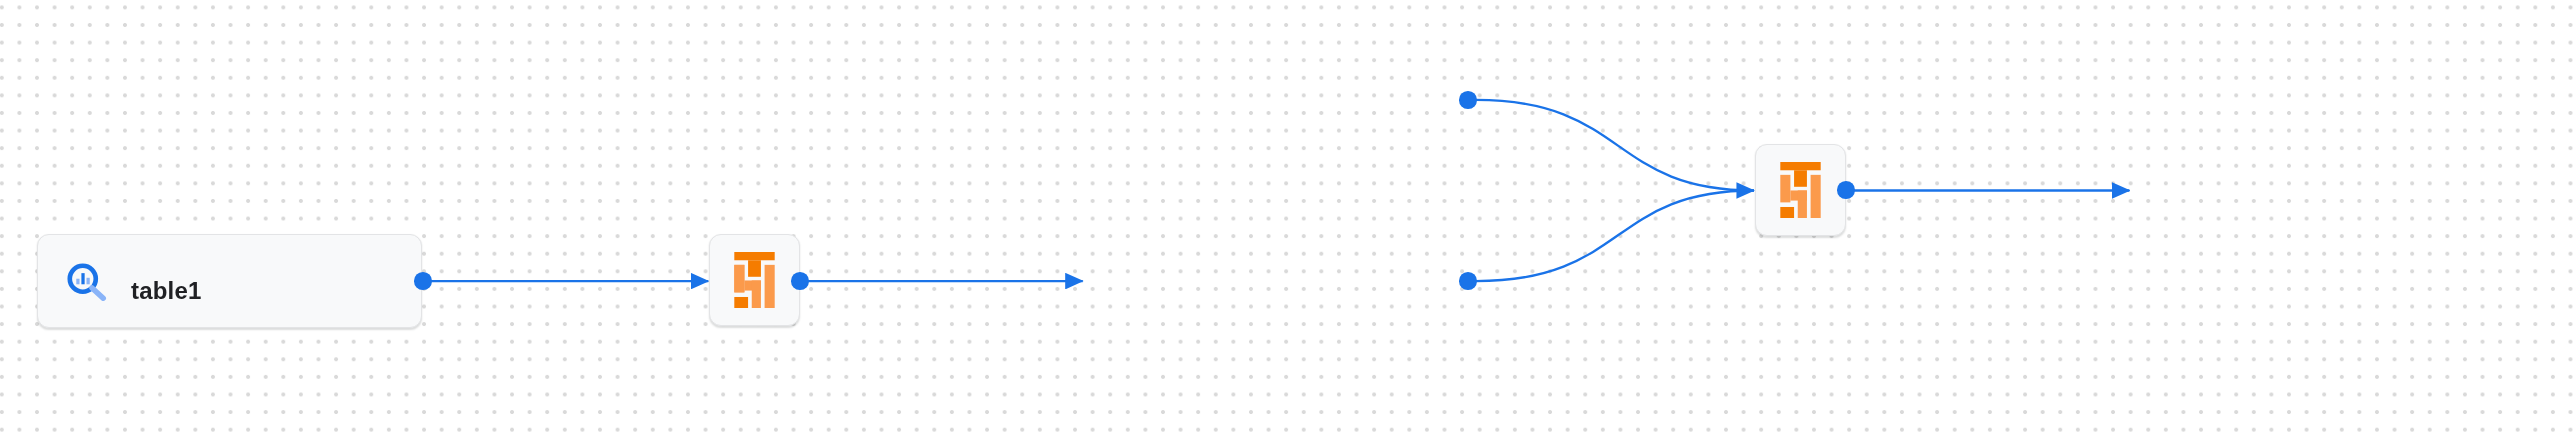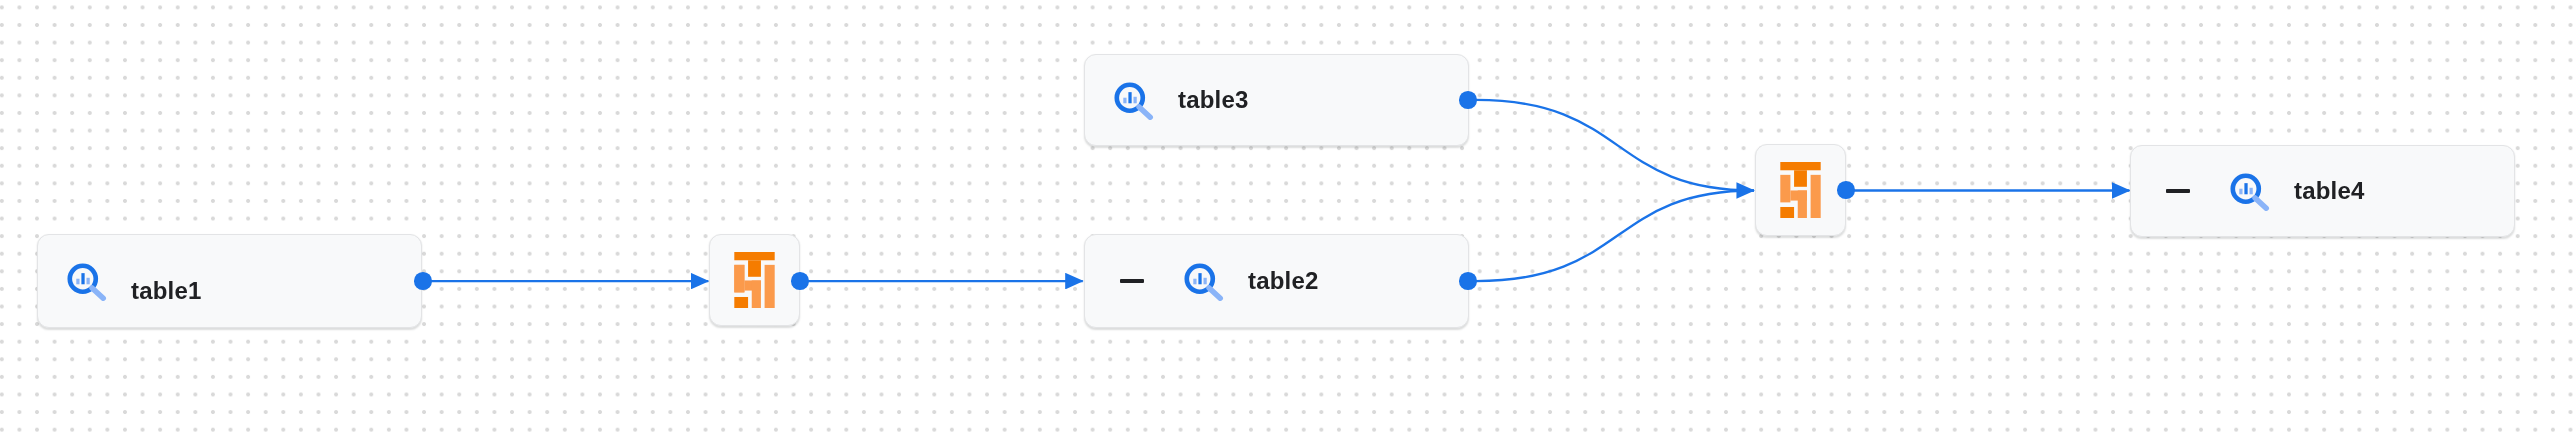--- a/index.html
+++ b/index.html
@@ -74,64 +74,32 @@
       <rect x="0" y="14" width="11" height="30" fill="#fb9a4b"></rect>
       <rect x="0" y="14" width="11" height="30" fill="#fb9a4b"></rect>
       <rect x="11" y="31" width="18" height="11" fill="#fb9a4b"></rect>
       <rect x="19" y="31" width="10" height="30" fill="#fb9a4b"></rect>
       <rect x="0" y="49" width="15" height="12" fill="#f57c00"></rect>
       <rect x="33" y="14" width="11" height="47" fill="#fb9a4b"></rect>
     </svg>
   </div>
   <div class="port" style="left:791px; top:272px;"></div>
 
-  <div class="node table" style="left:1084px; top:54px; height:92px;">
-    <svg class="bq-icon" viewBox="0 0 44 42" style="margin-left:28px;">
-      <circle cx="18" cy="18" r="14" fill="none" stroke="#1a73e8" stroke-width="5"></circle>
-      <line x1="28" y1="28" x2="40" y2="39" stroke="#8ab4f8" stroke-width="6" stroke-linecap="round"></line>
-      <rect x="11" y="18" width="3.5" height="6" fill="#8ab4f8"></rect>
-      <rect x="16.5" y="12" width="3.5" height="12" fill="#1a73e8"></rect>
-      <rect x="22" y="17" width="3.5" height="7" fill="#8ab4f8"></rect>
-    </svg>
-    <span class="label" style="margin-left:24px;">table3</span>
-  </div>
   <div class="port" style="left:1459px; top:91px;"></div>
 
-  <div class="node table" style="left:1084px; top:234px;">
-    <span class="minus" style="margin-left:35px;"></span>
-    <svg class="bq-icon" viewBox="0 0 44 42" style="margin-left:39px;">
-      <circle cx="18" cy="18" r="14" fill="none" stroke="#1a73e8" stroke-width="5"></circle>
-      <line x1="28" y1="28" x2="40" y2="39" stroke="#8ab4f8" stroke-width="6" stroke-linecap="round"></line>
-      <rect x="11" y="18" width="3.5" height="6" fill="#8ab4f8"></rect>
-      <rect x="16.5" y="12" width="3.5" height="12" fill="#1a73e8"></rect>
-      <rect x="22" y="17" width="3.5" height="7" fill="#8ab4f8"></rect>
-    </svg>
-    <span class="label" style="margin-left:24px;">table2</span>
-  </div>
   <div class="port" style="left:1459px; top:272px;"></div>
 
   <div class="node transform" style="left:1755px; top:144px;">
     <svg width="41" height="56" viewBox="0 0 44 61">
       <rect x="0" y="0" width="44" height="9" fill="#f57c00"></rect>
       <rect x="15" y="9" width="14" height="18" fill="#f57c00"></rect>
       <rect x="0" y="14" width="11" height="30" fill="#fb9a4b"></rect>
       <rect x="11" y="31" width="18" height="11" fill="#fb9a4b"></rect>
       <rect x="19" y="31" width="10" height="30" fill="#fb9a4b"></rect>
       <rect x="0" y="49" width="15" height="12" fill="#f57c00"></rect>
       <rect x="33" y="14" width="11" height="47" fill="#fb9a4b"></rect>
     </svg>
   </div>
   <div class="port" style="left:1837px; top:181px;"></div>
 
-  <div class="node table" style="left:2130px; top:145px; height:92px;">
-    <span class="minus" style="margin-left:35px;"></span>
-    <svg class="bq-icon" viewBox="0 0 44 42" style="margin-left:39px;">
-      <circle cx="18" cy="18" r="14" fill="none" stroke="#1a73e8" stroke-width="5"></circle>
-      <line x1="28" y1="28" x2="40" y2="39" stroke="#8ab4f8" stroke-width="6" stroke-linecap="round"></line>
-      <rect x="11" y="18" width="3.5" height="6" fill="#8ab4f8"></rect>
-      <rect x="16.5" y="12" width="3.5" height="12" fill="#1a73e8"></rect>
-      <rect x="22" y="17" width="3.5" height="7" fill="#8ab4f8"></rect>
-    </svg>
-    <span class="label" style="margin-left:24px;">table4</span>
-  </div>
 
 </div>
 
 
 </body></html>

